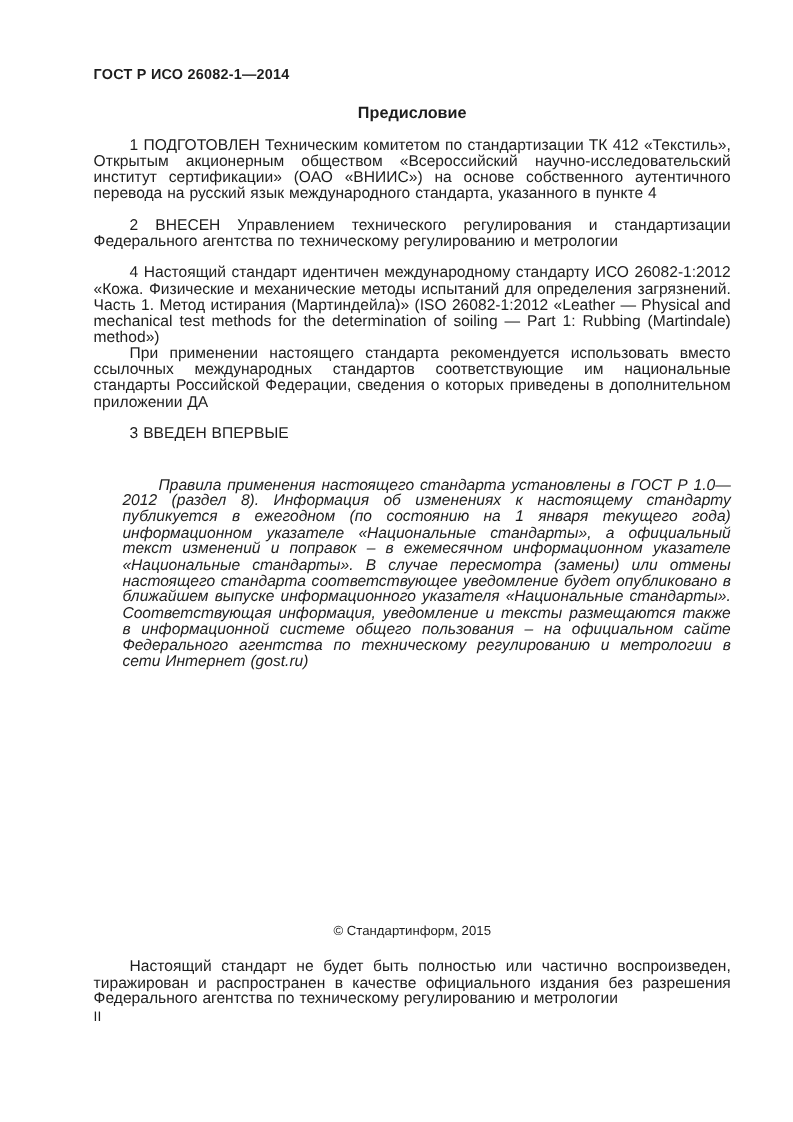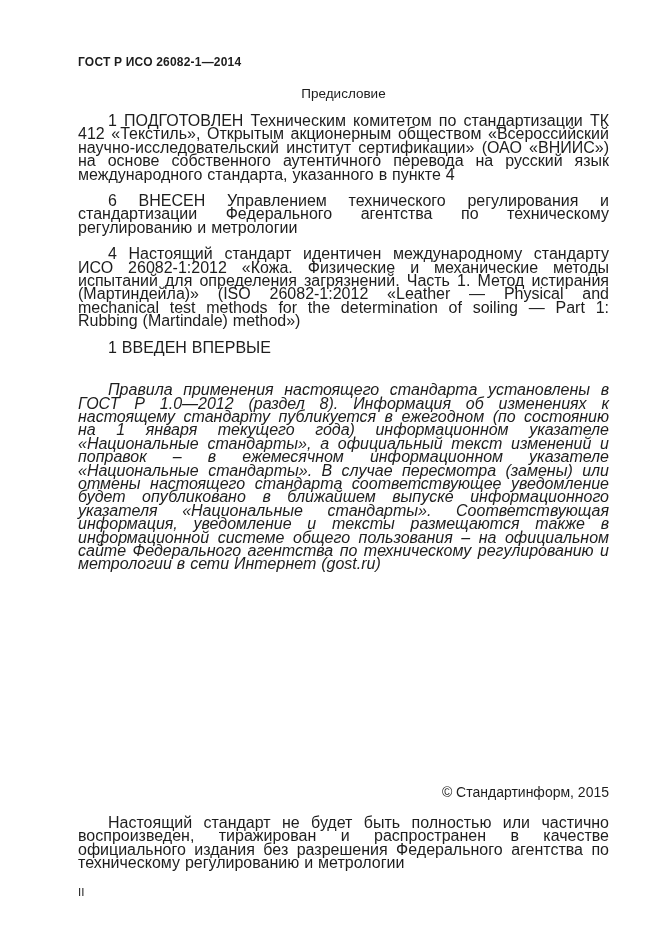--- a/index.html
+++ b/index.html
@@ -23,71 +23,73 @@
     background: #ffffff;
   }
   .doc-code {
     font-size: 12px;
     font-weight: bold;
     letter-spacing: 0.2px;
     white-space: nowrap;
   }
   .section-title {
     font-size: 13.5px;
-    font-weight: normal;
+    font-weight: bold;
     text-align: center;
     margin-top: 17px;
   }
   p.para {
-    font-size: 16px;
+    font-size: 13px;
     line-height: 13.4px;
     text-align: justify;
     text-indent: 30px;
     margin: 0;
     word-spacing: 0.5px;
   }
   p.item {
     margin-top: 13px;
   }
   p.note {
     font-style: italic;
     margin-top: 29px;
+    margin-left: 24px;
   }
   .copyright {
-    font-size: 14px;
-    text-align: right;
+    font-size: 11px;
+    text-align: center;
     margin-top: 213px;
   }
   p.restriction {
     margin-top: 16px;
   }
   .pageno {
     font-size: 11.5px;
-    margin-top: 17px;
+    margin-top: 3px;
   }
 </style>
 </head>
 <body>
 
 <div class="page">
 
   <div class="doc-code">ГОСТ Р ИСО 26082-1—2014</div>
 
   <div class="section-title">Предисловие</div>
 
   <p class="para item">1 ПОДГОТОВЛЕН  Техническим комитетом по стандартизации ТК 412 «Текстиль», Открытым акционерным обществом «Всероссийский научно-исследовательский институт сертификации» (ОАО «ВНИИС») на основе собственного аутентичного перевода на русский язык международного стандарта, указанного в пункте 4</p>
 
-  <p class="para item">6 ВНЕСЕН Управлением технического регулирования и стандартизации Федерального агентства по техническому регулированию и метрологии</p>
+  <p class="para item">2 ВНЕСЕН Управлением технического регулирования и стандартизации Федерального агентства по техническому регулированию и метрологии</p>
 
 
   <p class="para item">4 Настоящий стандарт идентичен международному стандарту ИСО 26082-1:2012 «Кожа. Физические и механические методы испытаний для определения загрязнений. Часть 1. Метод истирания (Мартиндейла)» (ISO 26082-1:2012 «Leather — Physical and mechanical test methods for the determination of soiling — Part 1: Rubbing (Martindale) method»)</p>
 
 
+  <p class="para">При применении настоящего стандарта рекомендуется использовать вместо ссылочных международных стандартов соответствующие им национальные стандарты Российской Федерации, сведения о которых приведены в дополнительном приложении ДА</p>
 
-  <p class="para item">1 ВВЕДЕН ВПЕРВЫЕ</p>
+  <p class="para item">3 ВВЕДЕН ВПЕРВЫЕ</p>
 
   <p class="para note">Правила применения настоящего стандарта установлены в ГОСТ Р 1.0—2012 (раздел 8). Информация об изменениях к настоящему стандарту публикуется в ежегодном (по состоянию на 1 января текущего года) информационном указателе «Национальные стандарты», а официальный текст изменений и поправок – в ежемесячном информационном указателе «Национальные стандарты». В случае пересмотра (замены) или отмены настоящего стандарта соответствующее уведомление будет опубликовано в ближайшем выпуске информационного указателя «Национальные стандарты». Соответствующая информация, уведомление и тексты размещаются также в информационной системе общего пользования – на официальном сайте Федерального агентства по техническому регулированию и метрологии в сети Интернет (gost.ru)</p>
 
   <div class="copyright">© Стандартинформ, 2015</div>
 
   <p class="para restriction">Настоящий стандарт не будет быть полностью или частично воспроизведен, тиражирован и распространен в качестве официального издания без разрешения Федерального агентства по техническому регулированию и метрологии</p>
 
   <div class="pageno">II</div>
 
 </div>

